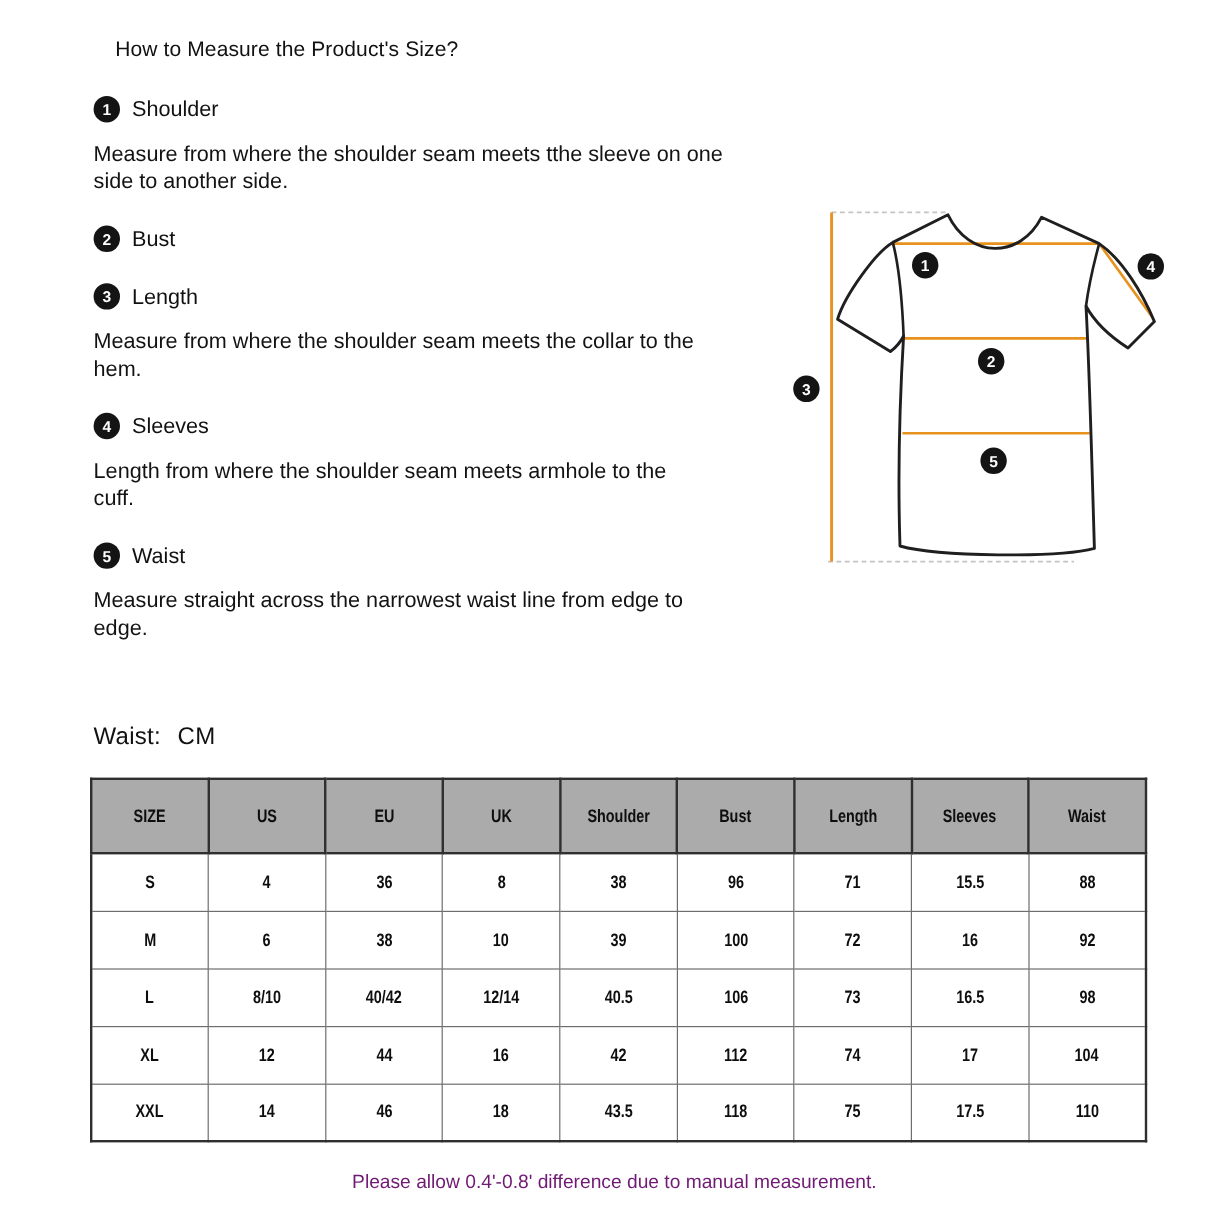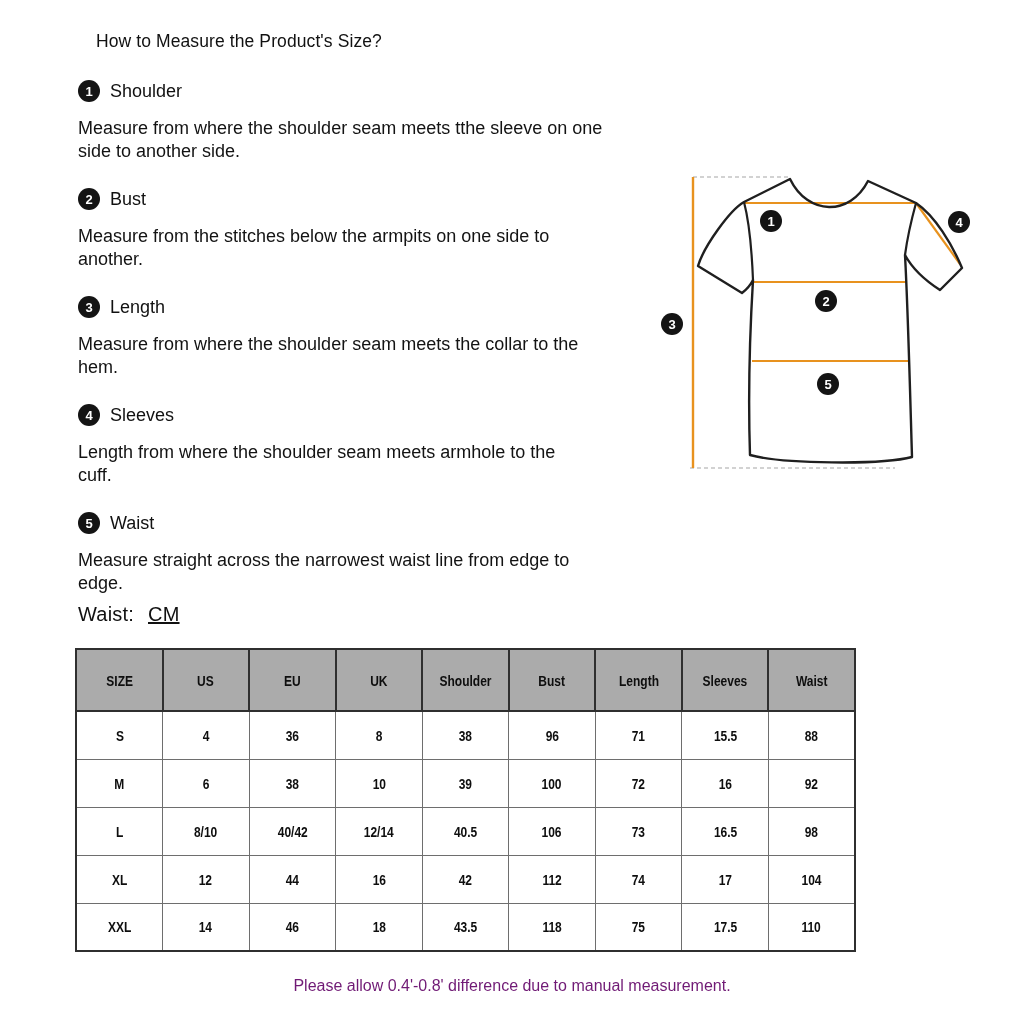--- a/index.html
+++ b/index.html
@@ -11,25 +11,25 @@
   .instructions { position:absolute; left:78px; top:80px; width:560px; }
   .item-heading { display:flex; align-items:center; gap:10px; margin:26px 0 15px 0; height:22px; }
   .instructions > .item:first-child .item-heading { margin-top:0; }
   .num-badge { width:22px; height:22px; border-radius:50%; background:#141414; color:#fff;
                display:flex; align-items:center; justify-content:center;
                font-size:13px; font-weight:bold; flex:0 0 22px; }
   .item-label { font-size:18px; font-weight:500; }
   .item-desc { font-size:18px; line-height:22.5px; white-space:pre-line; color:#131313; }
 
   .unit-line { position:absolute; left:78px; top:603px; font-size:20px; font-weight:500; letter-spacing:.2px; }
-  .unit-line .unit-value { margin-left:14px;text-decoration:underline; }
+  .unit-line .unit-value { margin-left:14px; }
 
   .diagram { position:absolute; left:640px; top:150px; width:370px; height:340px; }
 
-  .size-table { position:absolute; left:75px; top:648px; width:781px; border-collapse:collapse; table-layout:fixed;
+  .size-table { position:absolute; left:75px; top:648px; width:881px; border-collapse:collapse; table-layout:fixed;
                 border:2px solid #2f2f2f; }
   .size-table thead tr { height:62px; }
   .size-table tbody tr { height:48px; }
   .size-table th { background:#ababab; border:2px solid #2f2f2f; text-align:center; vertical-align:middle;
                    font-size:15px; color:#0e0e0e; }
   .size-table td { background:#fff; border:1px solid #6e6e6e; text-align:center; vertical-align:middle;
                    font-size:15px; color:#0e0e0e; }
   .cond { display:inline-block; transform:scaleX(0.8); transform-origin:center; font-weight:700; white-space:nowrap; }
 
   .footer-note { position:absolute; left:0; top:977px; width:1024px; text-align:center; font-size:16px; color:#701a75; }
@@ -48,22 +48,20 @@
         <span class="item-label">Shoulder</span>
       </div>
       <div class="item-desc">Measure from where the shoulder seam meets tthe sleeve on one
 side to another side.</div>
     </div>
     <div class="item">
       <div class="item-heading">
         <span class="num-badge">2</span>
         <span class="item-label">Bust</span>
       </div>
-      <div class="item-desc">Measure from the stitches below the armpits on one side to
-another.</div>
     </div>
     <div class="item">
       <div class="item-heading">
         <span class="num-badge">3</span>
         <span class="item-label">Length</span>
       </div>
       <div class="item-desc">Measure from where the shoulder seam meets the collar to the
 hem.</div>
     </div>
     <div class="item">

